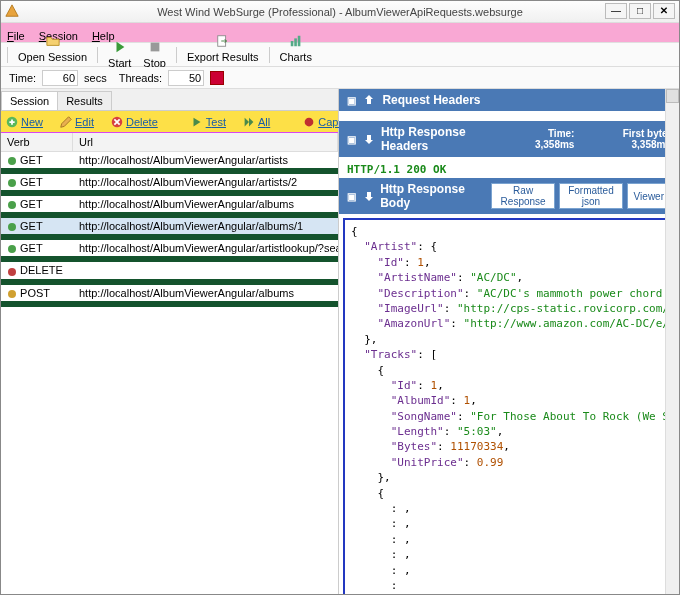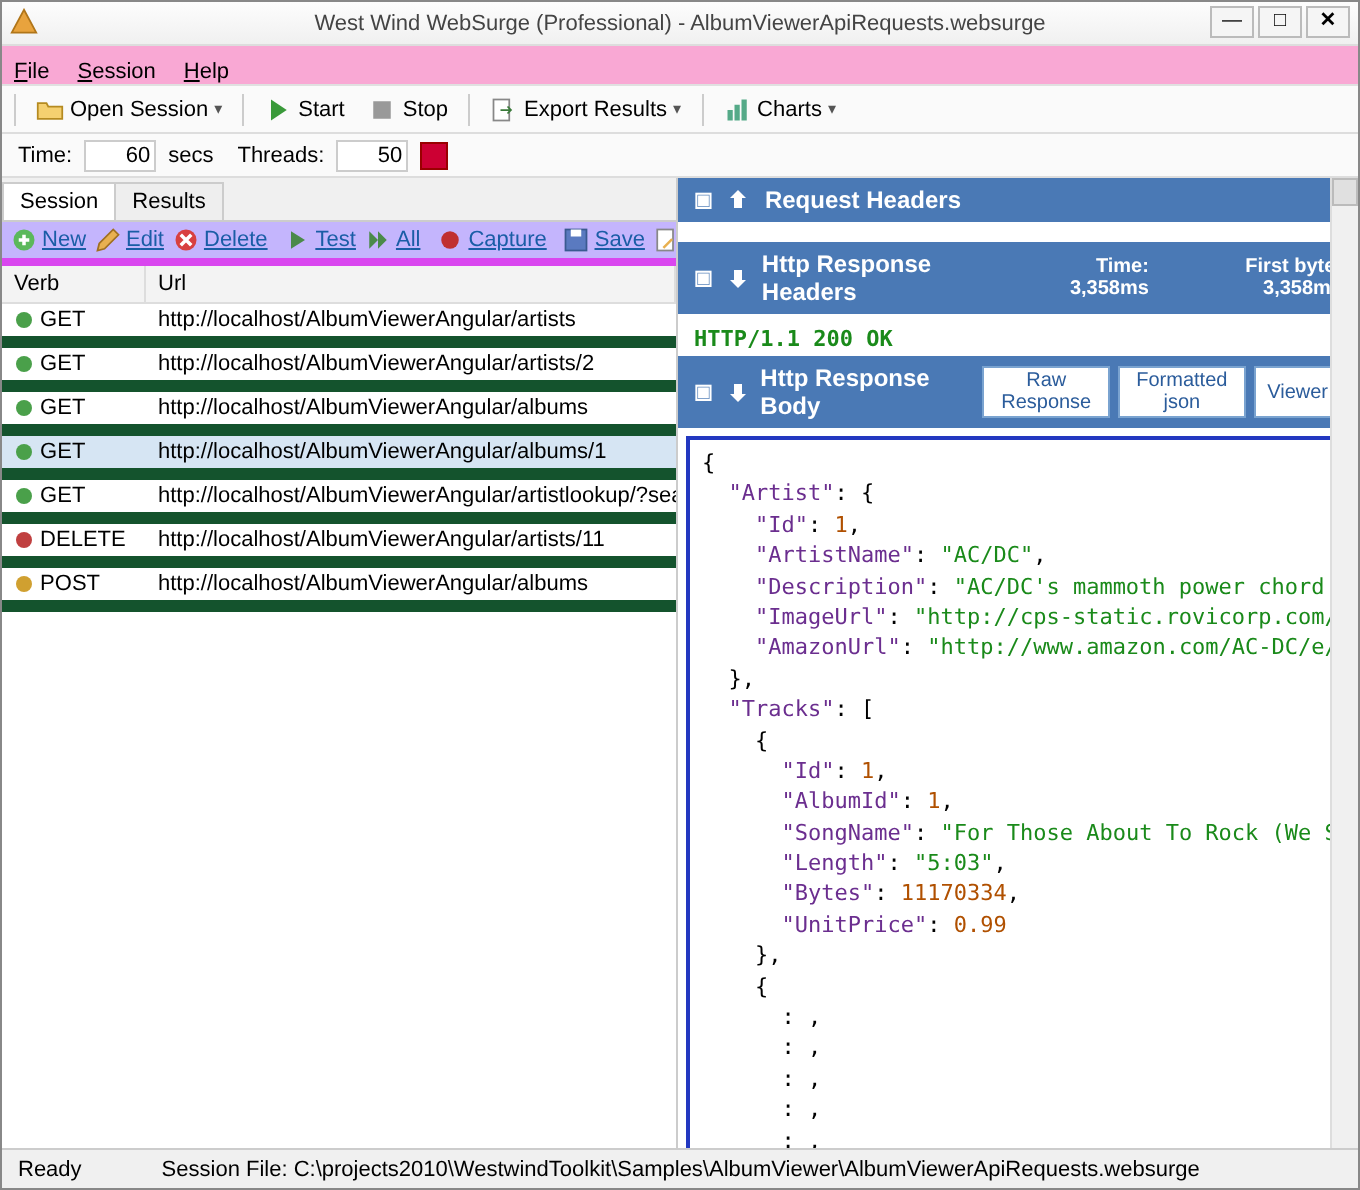--- a/index.html
+++ b/index.html
@@ -9,32 +9,32 @@
 .titlebar .logo { position: absolute; left: 4px; top: 3px; width: 14px; height: 14px; }
 .titlebar .title { font-size: 11px; color: #444; }
 .winbtns { position: absolute; right: 4px; top: 2px; display: flex; gap: 2px; }
 .winbtn { width: 22px; height: 16px; border: 1px solid #bbb; background: #f5f5f5; font-size: 10px; text-align: center; line-height: 14px; }
 .winbtn.close { background: #f5f5f5; font-weight: bold; }
 .menubar { height: 20px; display: flex; align-items: flex-end; gap: 14px; padding: 0 6px; background: #f9a8d4; border-bottom: 1px solid #e0e0e0; }
 .menubar span { font-size: 11px; }
 .menubar span u { text-decoration: underline; }
 .toolbar { height: 24px; display: flex; align-items: center; gap: 4px; padding: 0 4px; background: #fafafa; border-bottom: 1px solid #ddd; }
 .toolbar .sep { width: 1px; height: 16px; background: #ccc; margin: 0 2px; }
-.tbtn { display: flex; align-items: center; gap: 3px; padding: 1px 4px; font-size: 11px; }
+.tbtn { display: flex; align-items: center; gap: 3px; padding: 1px 4px; font-size: 11px; flex-direction: column; }
 .tbtn .drop { font-size: 8px; color: #555; }
 .icon { width: 14px; height: 14px; display: inline-block; }
 .timerow { height: 22px; display: flex; align-items: center; gap: 6px; padding: 0 8px; background: #fafafa; border-bottom: 1px solid #ddd; font-size: 11px; }
 .timerow input { width: 36px; height: 16px; font-size: 11px; border: 1px solid #ccc; text-align: right; padding-right: 2px; }
 .timerow .indicator { width: 14px; height: 14px; background: #c03; border: 1px solid #900; }
 .content { flex: 1; display: flex; overflow: hidden; }
 .leftpane { width: 338px; display: flex; flex-direction: column; border-right: 1px solid #ccc; background: #fff; }
 .tabs { display: flex; border-bottom: 1px solid #ccc; background: #f0f0f0; }
 .tab { padding: 3px 8px; font-size: 11px; border: 1px solid #ccc; border-bottom: none; background: #fff; margin-right: -1px; margin-top: 2px; }
 .tab.inactive { background: #eee; }
-.sessiontb { height: 22px; display: flex; align-items: center; gap: 4px; padding: 0 4px; background: #c4b5fd; border-bottom: 4px solid #d946ef; }
+.sessiontb { height: 22px; display: flex; align-items: center; gap: 16px; padding: 0 4px; background: #fde047; border-bottom: 1px solid #d946ef; }
 .sessiontb .slink { color: #1a5da6; text-decoration: underline; font-size: 11px; display: flex; align-items: center; gap: 2px; }
 .grid { flex: 1; overflow: auto; background: #fff; }
 .gridhdr { display: flex; background: #f3f3f3; border-bottom: 1px solid #ddd; font-size: 11px; }
 .gridhdr div { padding: 3px 6px; border-right: 1px solid #ddd; }
 .colverb { width: 72px; }
 .colurl { flex: 1; }
 .gridrow { display: flex; font-size: 11px; border-bottom: 6px solid #14532d; }
 .gridrow div { padding: 2px 6px; white-space: nowrap; overflow: hidden; }
 .gridrow.sel { background: #d6e5f3; }
 .rightpane { flex: 1; display: flex; flex-direction: column; background: #fff; overflow: hidden; }
@@ -231,21 +231,20 @@
             <div class="gridrow">
               <div class="colverb"><svg width="10" height="10" style="vertical-align:middle">
                   <circle cx="5" cy="5" r="4" fill="#4aa04a"></circle>
                 </svg> GET</div>
               <div class="colurl">http://localhost/AlbumViewerAngular/artistlookup/?search=Me</div>
             </div>
             <div class="gridrow">
               <div class="colverb"><svg width="10" height="10" style="vertical-align:middle">
                   <circle cx="5" cy="5" r="4" fill="#c04040"></circle>
                 </svg> DELETE</div>
-              <div class="colurl">http://localhost/AlbumViewerAngular/artists/11</div>
             </div>
             <div class="gridrow">
               <div class="colverb"><svg width="10" height="10" style="vertical-align:middle">
                   <circle cx="5" cy="5" r="4" fill="#d0a030"></circle>
                 </svg> POST</div>
               <div class="colurl">http://localhost/AlbumViewerAngular/albums</div>
             </div>
           </div>
       </div>
     </div>
@@ -308,17 +307,13 @@
       : ,
       : 
     },</div>
         <div class="vscroll">
           <div class="btn"></div>
         </div>
       </div>
     </div>
   </div>
 
-  <div class="statusbar">
-    <span>Ready</span>
-    <span>Session File: C:\projects2010\WestwindToolkit\Samples\AlbumViewer\AlbumViewerApiRequests.websurge</span>
-  </div>
 </div>
 
 </body></html>

